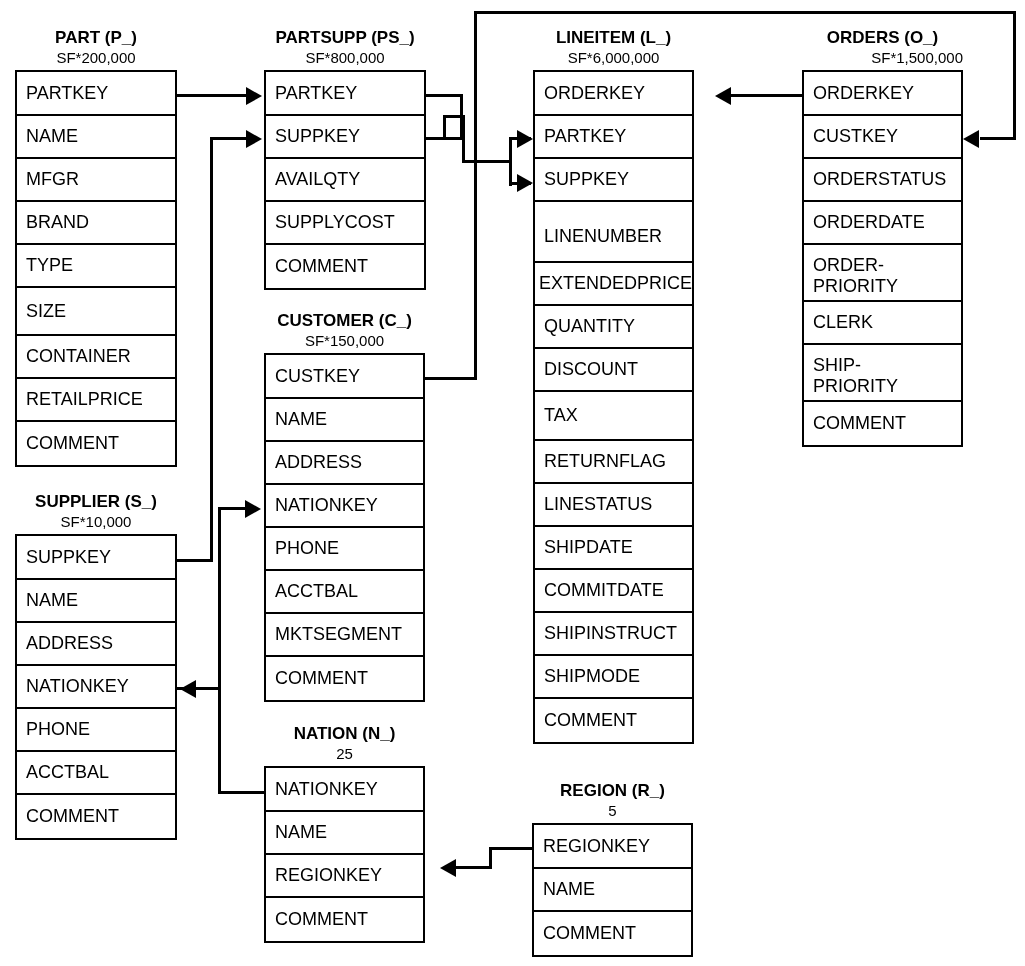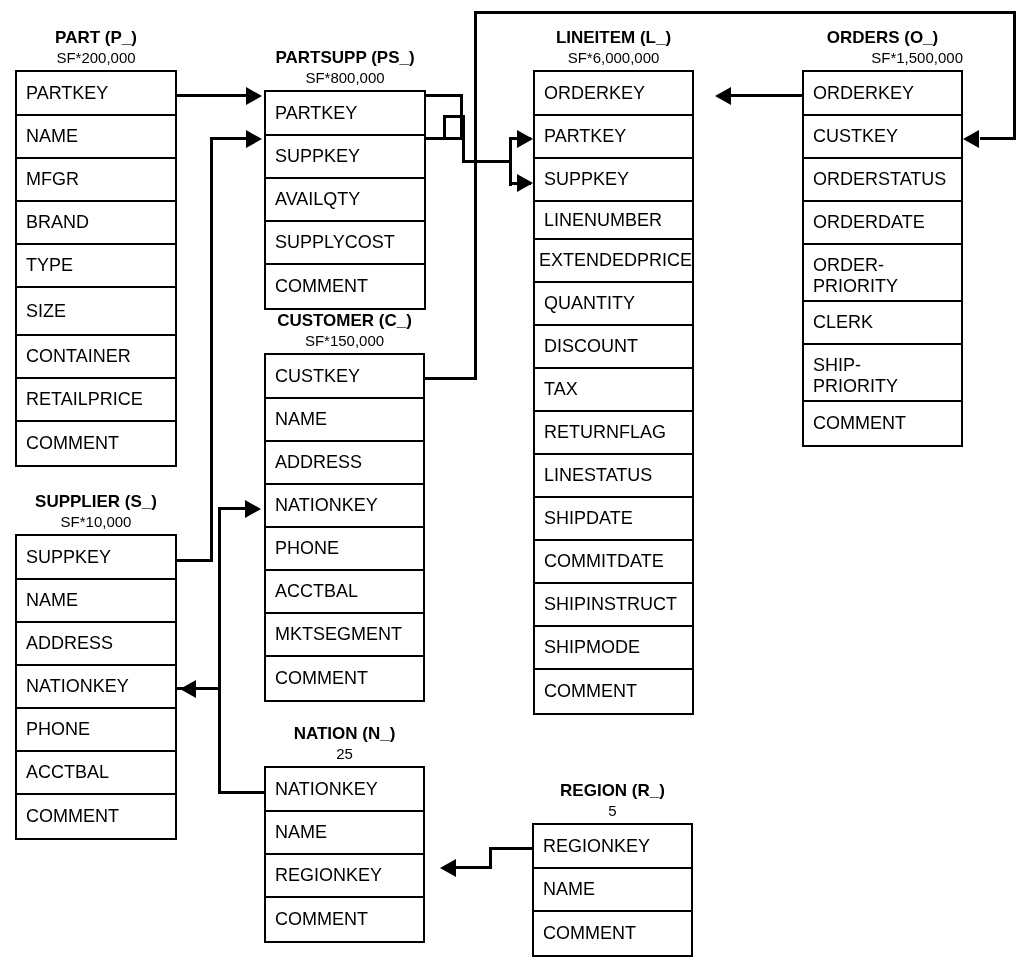--- a/index.html
+++ b/index.html
@@ -87,43 +87,43 @@
       <div class="tbl-row" style="height:43px;">BRAND</div>
       <div class="tbl-row" style="height:43px;">TYPE</div>
       <div class="tbl-row" style="height:48px;">SIZE</div>
       <div class="tbl-row" style="height:43px;">CONTAINER</div>
       <div class="tbl-row" style="height:43px;">RETAILPRICE</div>
       <div class="tbl-row last" style="height:43px;">COMMENT</div>
     </div>
   </div>
 
   <div class="table-group" style="left:264px; top:28px;">
-    <div class="tbl-title" style="width:162px;margin-top:20px;">PARTSUPP (PS_)</div>
+    <div class="tbl-title" style="width:162px;">PARTSUPP (PS_)</div>
     <div class="tbl-card" style="width:162px;">SF*800,000</div>
     <div class="tbl-box" style="width:162px; margin-top:3px;">
       <div class="tbl-row" style="height:44px;">PARTKEY</div>
       <div class="tbl-row" style="height:43px;">SUPPKEY</div>
       <div class="tbl-row" style="height:43px;">AVAILQTY</div>
       <div class="tbl-row" style="height:43px;">SUPPLYCOST</div>
       <div class="tbl-row last" style="height:43px;">COMMENT</div>
     </div>
   </div>
 
   <div class="table-group" style="left:533px; top:28px;">
     <div class="tbl-title" style="width:161px;">LINEITEM (L_)</div>
     <div class="tbl-card" style="width:161px;">SF*6,000,000</div>
     <div class="tbl-box" style="width:161px; margin-top:3px;">
       <div class="tbl-row" style="height:44px;">ORDERKEY</div>
       <div class="tbl-row" style="height:43px;">PARTKEY</div>
       <div class="tbl-row" style="height:43px;">SUPPKEY</div>
-      <div class="tbl-row" style="height:38px;">LINENUMBER</div>
+      <div class="tbl-row" style="height:52px;margin-top:9px;">LINENUMBER</div>
       <div class="tbl-row overflow" style="height:43px; padding-left:4px;">EXTENDEDPRICE</div>
       <div class="tbl-row" style="height:43px;">QUANTITY</div>
       <div class="tbl-row" style="height:43px;">DISCOUNT</div>
-      <div class="tbl-row" style="height:43px;">TAX</div>
+      <div class="tbl-row" style="height:49px;">TAX</div>
       <div class="tbl-row" style="height:43px;">RETURNFLAG</div>
       <div class="tbl-row" style="height:43px;">LINESTATUS</div>
       <div class="tbl-row" style="height:43px;">SHIPDATE</div>
       <div class="tbl-row" style="height:43px;">COMMITDATE</div>
       <div class="tbl-row" style="height:43px;">SHIPINSTRUCT</div>
       <div class="tbl-row" style="height:43px;">SHIPMODE</div>
       <div class="tbl-row last" style="height:43px;">COMMENT</div>
     </div>
   </div>
 

